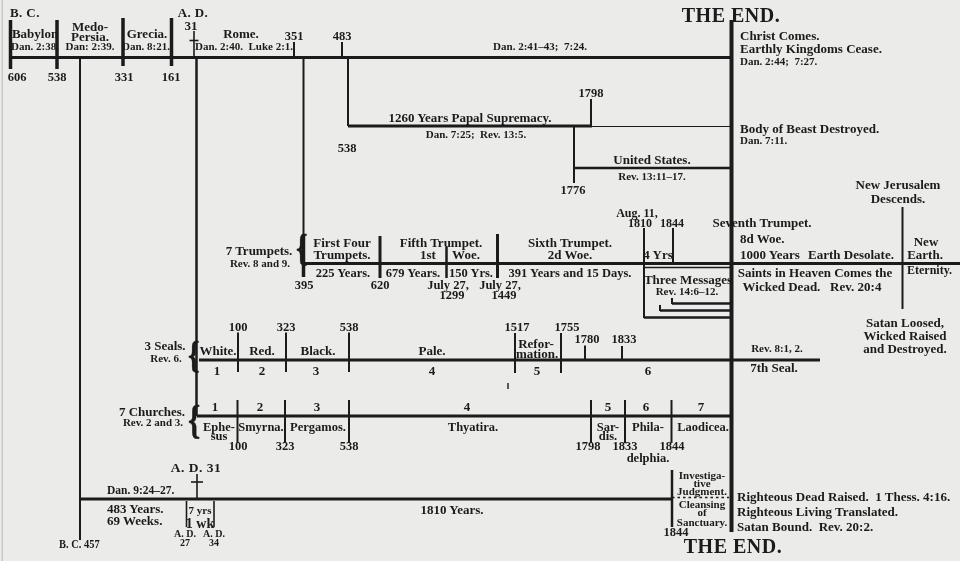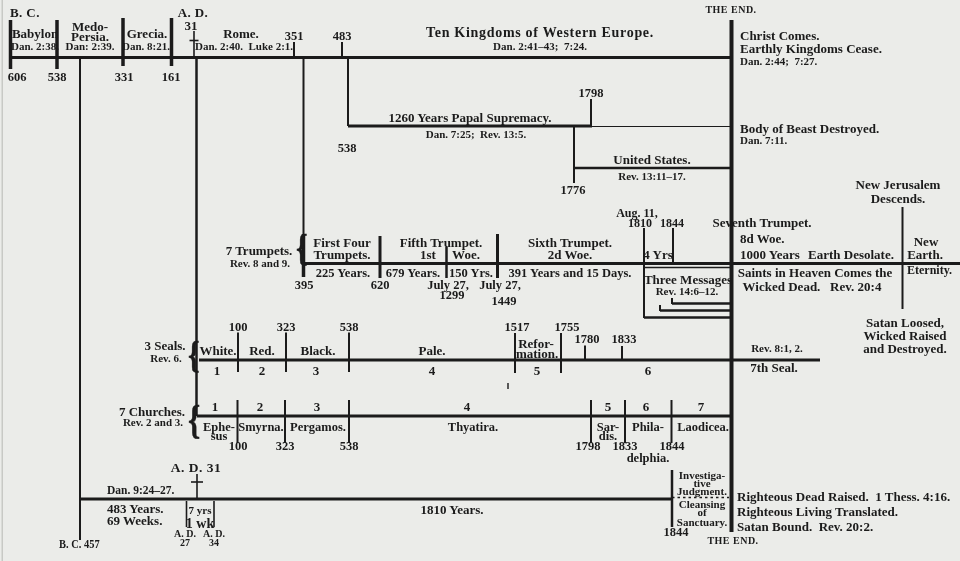--- a/index.html
+++ b/index.html
@@ -1,18 +1,18 @@
 <!DOCTYPE html>
 <html><head><meta charset="utf-8"><style>
 html,body{margin:0;padding:0}
 #c{position:relative;width:960px;height:561px;background:#ebece9;overflow:hidden;font-family:"Liberation Serif",serif;font-weight:bold;color:#1b1b1b}
 .t{position:absolute;white-space:nowrap;font-size:13px;line-height:1}
 .c{transform:translateX(-50%)}
 .s{font-size:11px}
-.h{font-size:10px;letter-spacing:.5px}
+.h{font-size:20px;letter-spacing:.5px}
 .y{font-size:12.5px}
 .y2{font-size:12px}
 .xs{font-size:10px}
 .h2{font-size:13px;letter-spacing:.4px}
 svg{position:absolute;left:0;top:0}
 </style></head><body>
 <div id="c">
 <svg width="960" height="561" stroke="#1b1b1b">
 
 <line x1="10" y1="57.5" x2="731" y2="57.5" stroke-width="3"></line>
@@ -97,21 +97,20 @@
 <div class="t s c" style="left:35px;top:41px">Dan. 2:38.</div>
 <div class="t c" style="left:90px;top:20px">Medo-</div>
 <div class="t c" style="left:90px;top:30px">Persia.</div>
 <div class="t s c" style="left:90px;top:41px">Dan: 2:39.</div>
 <div class="t c" style="left:147px;top:27px">Grecia.</div>
 <div class="t s c" style="left:146px;top:41px">Dan. 8:21.</div>
 <div class="t c" style="left:241px;top:27px">Rome.</div>
 <div class="t s c" style="left:244px;top:41px">Dan. 2:40.&nbsp; Luke 2:1.</div>
 <div class="t y c" style="left:294px;top:30px">351</div>
 <div class="t y c" style="left:342px;top:30px">483</div>
-<div class="t c" style="left:540px;top:26px;font-size:14px;letter-spacing:.7px">Ten Kingdoms of Western Europe.</div>
 <div class="t s c" style="left:540px;top:41px">Dan. 2:41–43;&nbsp; 7:24.</div>
 <div class="t h c" style="left:731px;top:5px">THE END.</div>
 <div class="t y c" style="left:17px;top:71px">606</div>
 <div class="t y c" style="left:57px;top:71px">538</div>
 <div class="t y c" style="left:124px;top:71px">331</div>
 <div class="t y c" style="left:171px;top:71px">161</div>
 <div class="t" style="left:740px;top:29px">Christ Comes.</div>
 <div class="t" style="left:740px;top:42px">Earthly Kingdoms Cease.</div>
 <div class="t s" style="left:740px;top:56px">Dan. 2:44;&nbsp; 7:27.</div>
 
@@ -150,21 +149,21 @@
 <div class="t c" style="left:570px;top:248px">2d Woe.</div>
 <div class="t y c" style="left:343px;top:267px">225 Years.</div>
 <div class="t y c" style="left:413px;top:267px">679 Years.</div>
 <div class="t y c" style="left:471px;top:267px">150 Yrs.</div>
 <div class="t y c" style="left:570px;top:267px">391 Years and 15 Days.</div>
 <div class="t y c" style="left:304px;top:279px">395</div>
 <div class="t y c" style="left:380px;top:279px">620</div>
 <div class="t y c" style="left:448px;top:279px">July 27,</div>
 <div class="t y c" style="left:452px;top:289px">1299</div>
 <div class="t y c" style="left:500px;top:279px">July 27,</div>
-<div class="t y c" style="left:504px;top:295px">1449</div>
+<div class="t y c" style="left:504px;top:289px">1449</div>
 
 <div class="t c" style="left:815px;top:266px">Saints in Heaven Comes the</div>
 <div class="t c" style="left:812px;top:280px">Wicked Dead.&nbsp;&nbsp; Rev. 20:4</div>
 <div class="t c" style="left:688px;top:273px">Three Messages</div>
 <div class="t s c" style="left:687px;top:286px">Rev. 14:6–12.</div>
 <div class="t c" style="left:905px;top:316px">Satan Loosed,</div>
 <div class="t c" style="left:905px;top:329px">Wicked Raised</div>
 <div class="t c" style="left:905px;top:342px">and Destroyed.</div>
 
 <div class="t c" style="left:165px;top:339px">3 Seals.</div>

